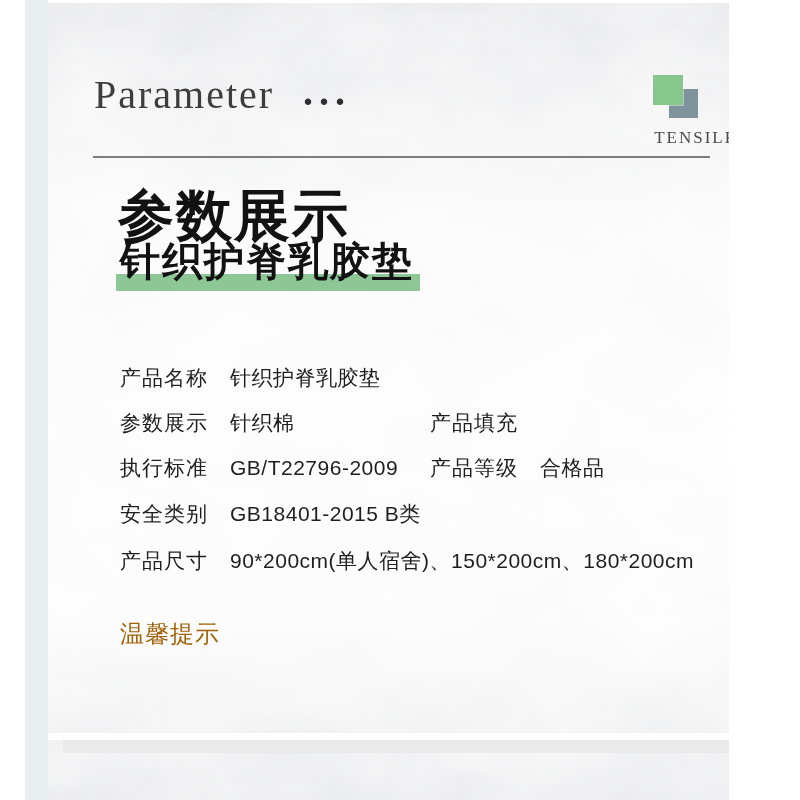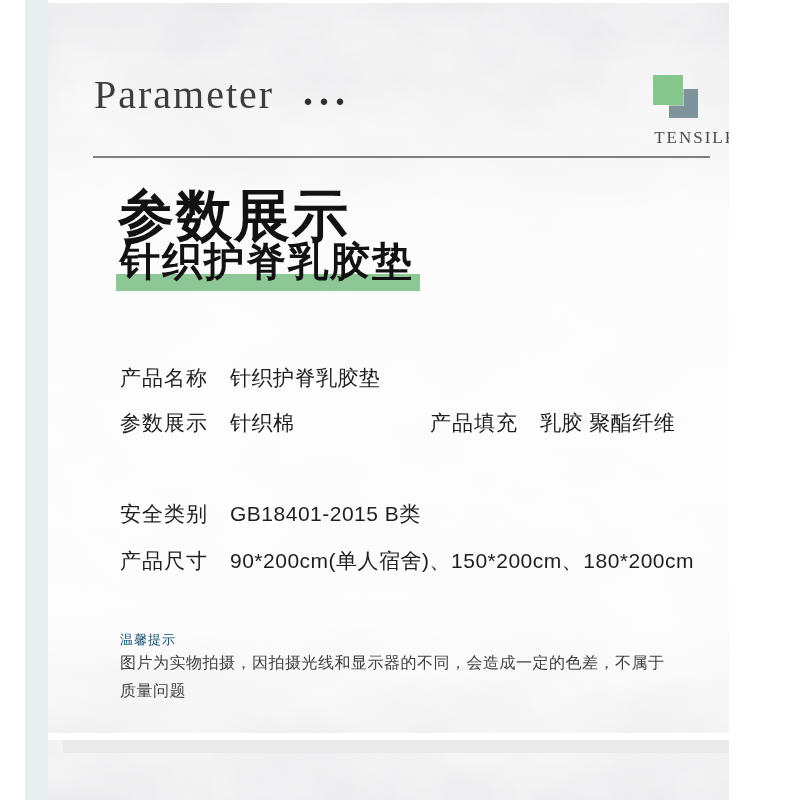--- a/index.html
+++ b/index.html
@@ -55,22 +55,22 @@
   
   .p-row { position:absolute; left:120px; width:632px; height:28px; line-height:28px;
     z-index:5; font-size:21px; color:#1e1e1e; white-space:nowrap; }
   .p-row .lab { display:inline-block; min-width:84px; letter-spacing:1px; }
   .p-row .val { margin-left:22px; letter-spacing:.5px; }
   .p-row .lab2 { position:absolute; left:310px; letter-spacing:1px; }
   .p-row .val2 { position:absolute; left:420px; letter-spacing:.5px; }
   .r1 { top:364px; } .r2 { top:409px; } .r3 { top:454px; } .r4 { top:500px; } .r5 { top:547px; }
 
   
-  .tips-title { position:absolute; left:120px; top:631px; z-index:5;
-    font-size:13px; color:#0c4a6e; letter-spacing:1px; }
+  .tips-title { position:absolute; left:120px; top:618px; z-index:5;
+    font-size:24px; color:#a16207; letter-spacing:1px; }
   .tips-body { position:absolute; left:120px; top:649px; width:630px; z-index:5;
     font-size:16px; line-height:28px; color:#3f3f3f; letter-spacing:.5px; }
 </style>
 </head>
 <body>
 
 <div id="page">
 
   <div class="marble">
     <svg class="marble-tex" width="704" height="797" xmlns="http://www.w3.org/2000/svg">
@@ -103,31 +103,31 @@
   <div class="zh-line1">参数展示</div>
   <div class="zh-line2">针织护脊乳胶垫</div>
 
   <div class="p-row r1">
     <span class="lab">产品名称</span><span class="val">针织护脊乳胶垫</span>
   </div>
 
   <div class="p-row r2">
     <span class="lab">参数展示</span><span class="val">针织棉</span>
     <span class="lab2">产品填充</span>
-    <span class="val2">乳胶 聚酯纤维</span>
   </div>
 
+  <div class="p-row r3">
+    <span class="lab">执行标准</span><span class="val">GB/T22796-2009</span>
+    <span class="lab2">产品等级</span>
+    <span class="val2">合格品</span>
+  </div>
 
   <div class="p-row r4">
     <span class="lab">安全类别</span><span class="val">GB18401-2015 B类</span>
   </div>
 
   <div class="p-row r5">
     <span class="lab">产品尺寸</span><span class="val">90*200cm(单人宿舍)、150*200cm、180*200cm</span>
   </div>
 
   <div class="tips-title">温馨提示</div>
-  <div class="tips-body">
-    <div>图片为实物拍摄，因拍摄光线和显示器的不同，会造成一定的色差，不属于</div>
-    <div>质量问题</div>
-  </div>
 
 </div>
 
 </body></html>

